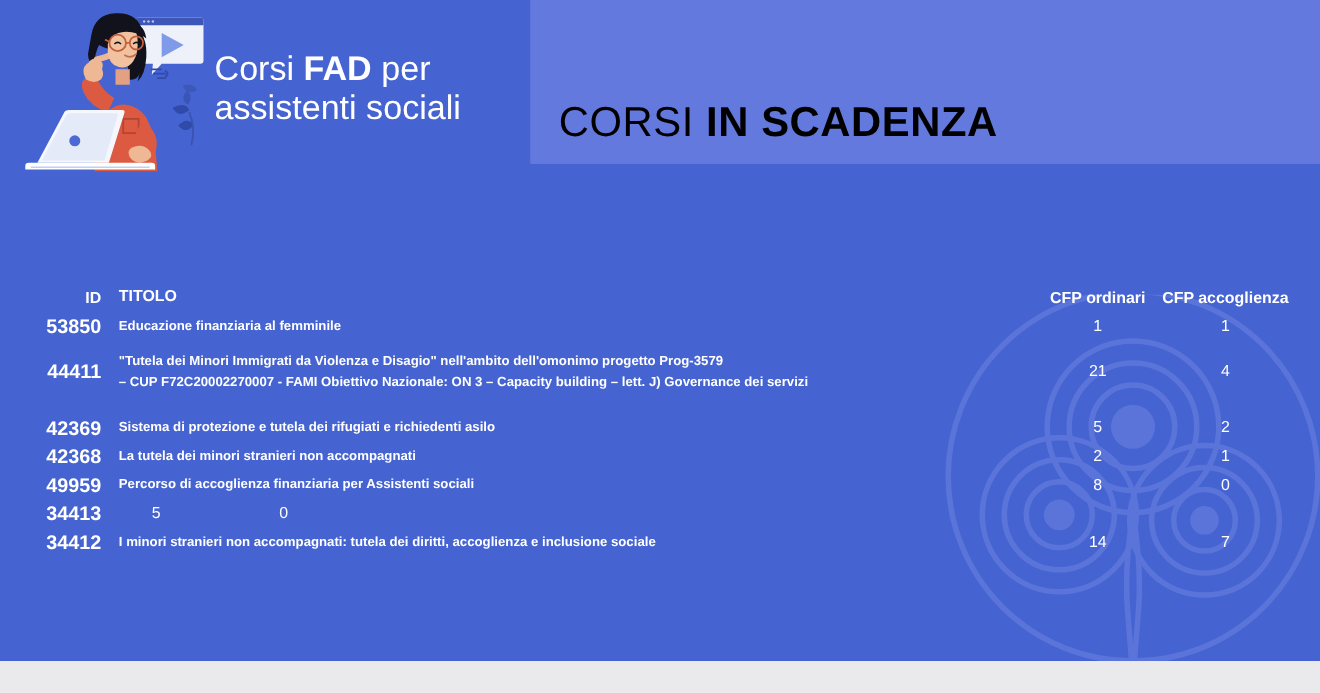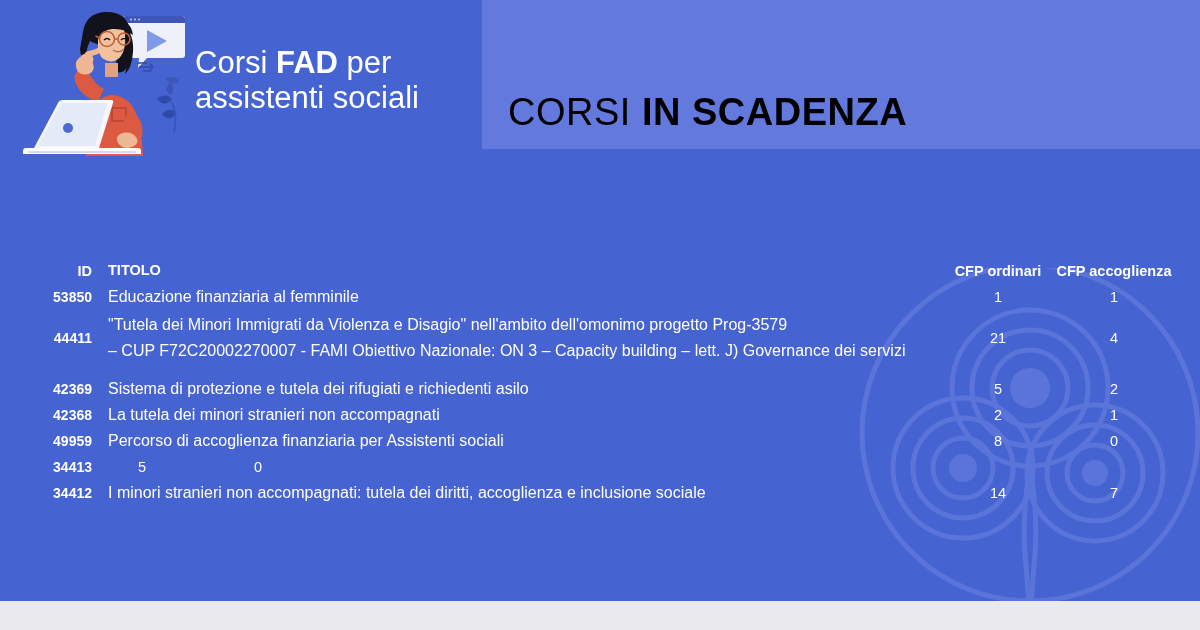--- a/index.html
+++ b/index.html
@@ -56,24 +56,24 @@
   .table{
     position:absolute;left:0;top:258px;width:1200px;
     color:#ffffff;
   }
   .trow{
     display:flex;align-items:center;width:1200px;
     box-sizing:border-box;padding:0 20px 0 0;
   }
   .c-id{
     width:92px;flex:0 0 92px;text-align:right;
-    font-size:14px;font-weight:700;
+    font-size:18px;font-weight:700;
   }
   .c-title{
-    flex:1 1 auto;padding-left:16px;font-size:16px;font-weight:400;
+    flex:1 1 auto;padding-left:16px;font-size:12px;font-weight:700;
     line-height:1.62;
   }
   .c-ord{
     width:100px;flex:0 0 100px;text-align:center;font-size:14.5px;
   }
   .c-deo{
     width:132px;flex:0 0 132px;text-align:center;font-size:14.5px;
   }
   .thead .c-id,.thead .c-title,.thead .c-ord,.thead .c-deo{
     font-weight:700;font-size:14.5px;

